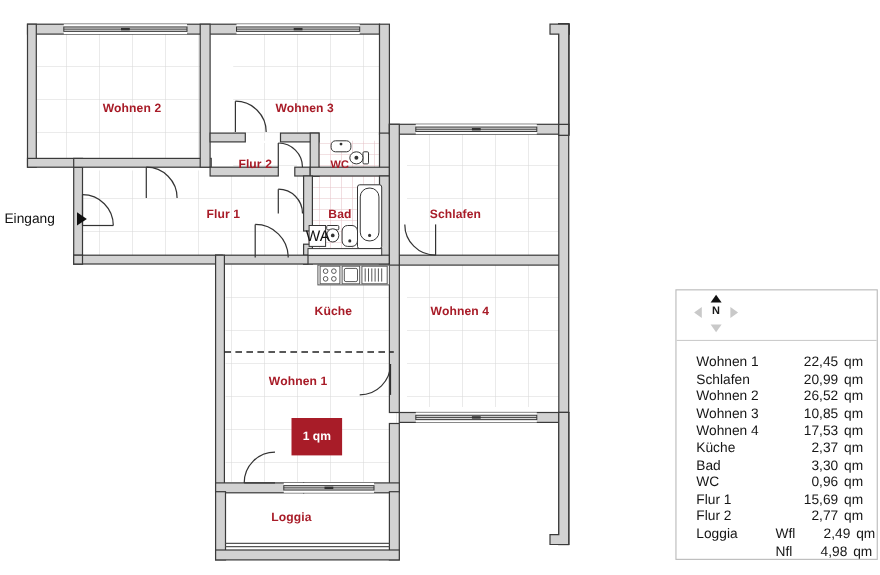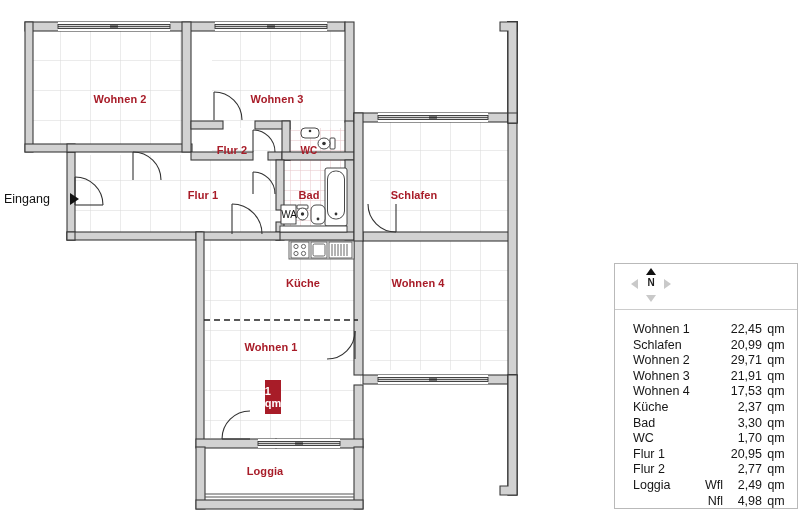--- a/index.html
+++ b/index.html
@@ -108,20 +108,21 @@
   .area-row .r-spacer { flex: 1 1 auto; }
   .area-row .r-pre {
     flex: 0 0 auto;
     text-align: left;
     padding-right: 5px;
   }
   .area-row .r-val {
     flex: 0 0 auto;
     text-align: right;
     min-width: 34px;
+    margin-left: 11px;
   }
   .area-row .r-unit {
     flex: 0 0 auto;
     padding-left: 5px;
     text-align: center;
     min-width: 18px;
   }
   
   #eingang {
     position: absolute;
@@ -161,21 +162,21 @@
     color: #ffffff;
     font-weight: bold;
     font-size: 11px;
     font-family: "Liberation Sans", sans-serif;
     display: flex;
     align-items: center;
     justify-content: center;
   }
   .wa-label {
     position: absolute;
-    font-size: 10px;
+    font-size: 14px;
     color: #111111;
     font-family: "Liberation Sans", sans-serif;
     transform: translate(-50%, -50%);
   }
 </style>
 </head>
 <body>
 
 <div id="root">
 
@@ -504,21 +505,21 @@
       <div class="room-label" style="left: 309px; top: 195px;">Bad</div>
       <div class="room-label" style="left: 414px; top: 195px;">Schlafen</div>
       <div class="room-label" style="left: 303px; top: 283px;">Küche</div>
       <div class="room-label" style="left: 418px; top: 283px;">Wohnen 4</div>
       <div class="room-label" style="left: 271px; top: 347px;">Wohnen 1</div>
       <div class="room-label" style="left: 265px; top: 471px;">Loggia</div>
     </div>
 
   <div class="wa-label" style="left:289px; top:214px;">WA</div>
 
-  <div id="qm-box" style="left:265px; top:380px; width:16px; height:34px;">1 qm</div>
+  <div id="qm-box" style="left:265px; top:380px; width:46px; height:34px;">1 qm</div>
 
   <div id="legend">
     <div id="compass-box">
       <div id="compass">
         <span class="tri tri-up"></span>
         <span class="tri tri-right"></span>
         <span class="tri tri-down"></span>
         <span class="tri tri-left"></span>
         <span class="n-letter">N</span>
       </div>
@@ -535,28 +536,28 @@
           <span class="r-name">Schlafen</span>
           <span class="r-spacer"></span>
           <span class="r-pre"></span>
           <span class="r-val">20,99</span>
           <span class="r-unit">qm</span>
         </div>
         <div class="area-row">
           <span class="r-name">Wohnen 2</span>
           <span class="r-spacer"></span>
           <span class="r-pre"></span>
-          <span class="r-val">29,71</span>
+          <span class="r-val">26,52</span>
           <span class="r-unit">qm</span>
         </div>
         <div class="area-row">
           <span class="r-name">Wohnen 3</span>
           <span class="r-spacer"></span>
           <span class="r-pre"></span>
-          <span class="r-val">21,91</span>
+          <span class="r-val">10,85</span>
           <span class="r-unit">qm</span>
         </div>
         <div class="area-row">
           <span class="r-name">Wohnen 4</span>
           <span class="r-spacer"></span>
           <span class="r-pre"></span>
           <span class="r-val">17,53</span>
           <span class="r-unit">qm</span>
         </div>
         <div class="area-row">
@@ -570,28 +571,28 @@
           <span class="r-name">Bad</span>
           <span class="r-spacer"></span>
           <span class="r-pre"></span>
           <span class="r-val">3,30</span>
           <span class="r-unit">qm</span>
         </div>
         <div class="area-row">
           <span class="r-name">WC</span>
           <span class="r-spacer"></span>
           <span class="r-pre"></span>
-          <span class="r-val">1,70</span>
+          <span class="r-val">0,96</span>
           <span class="r-unit">qm</span>
         </div>
         <div class="area-row">
           <span class="r-name">Flur 1</span>
           <span class="r-spacer"></span>
           <span class="r-pre"></span>
-          <span class="r-val">20,95</span>
+          <span class="r-val">15,69</span>
           <span class="r-unit">qm</span>
         </div>
         <div class="area-row">
           <span class="r-name">Flur 2</span>
           <span class="r-spacer"></span>
           <span class="r-pre"></span>
           <span class="r-val">2,77</span>
           <span class="r-unit">qm</span>
         </div>
         <div class="area-row">

